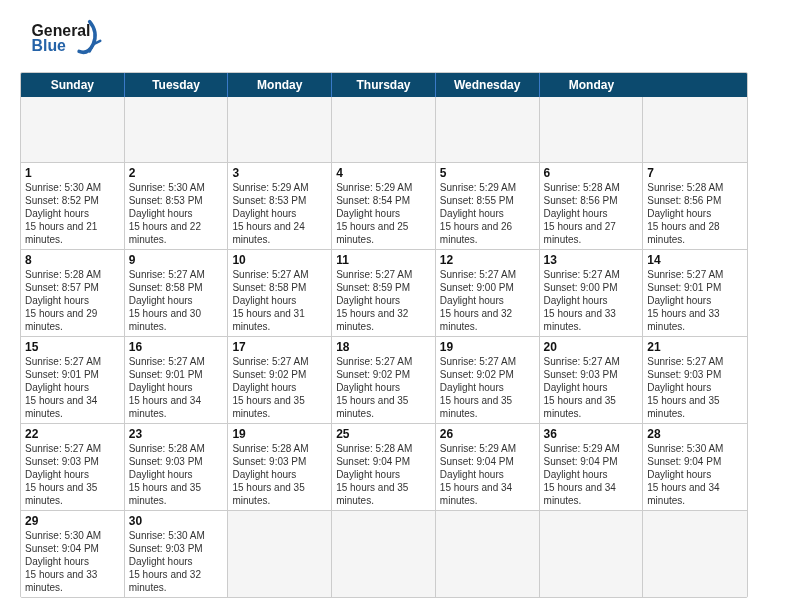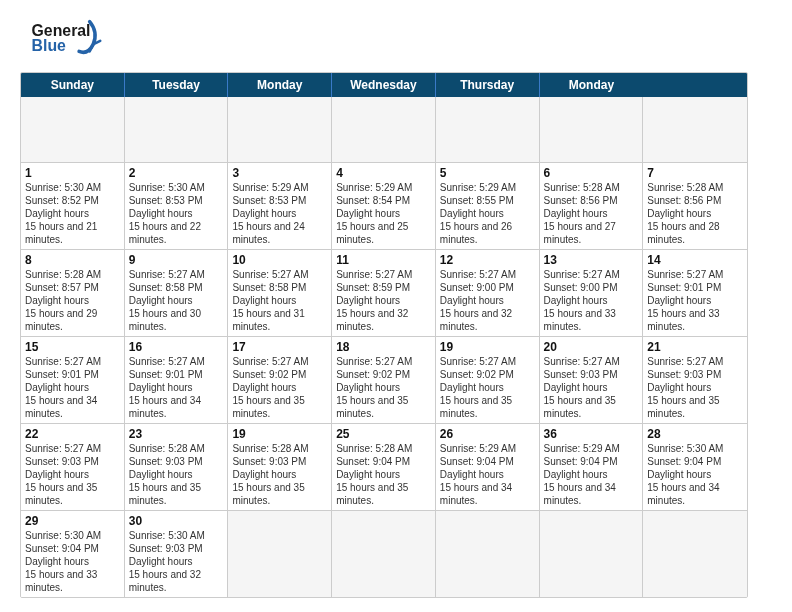--- a/index.html
+++ b/index.html
@@ -115,22 +115,22 @@
       <div class="month-title"></div>
       <div class="location"></div>
     </div>
   </div>
 
   <div class="calendar">
     <div class="cal-header">
     <div class="cal-header-cell">Sunday</div>
         <div class="cal-header-cell">Tuesday</div>
         <div class="cal-header-cell">Monday</div>
+        <div class="cal-header-cell">Thursday</div>
         <div class="cal-header-cell">Wednesday</div>
-        <div class="cal-header-cell">Thursday</div>
         <div class="cal-header-cell">Monday</div>
       </div>
     <div class="cal-body">
     <div class="cal-row">
           <div class="cal-cell empty"></div>
           <div class="cal-cell empty"></div>
           <div class="cal-cell empty"></div>
           <div class="cal-cell empty"></div>
           <div class="cal-cell empty"></div>
           <div class="cal-cell empty"></div>

